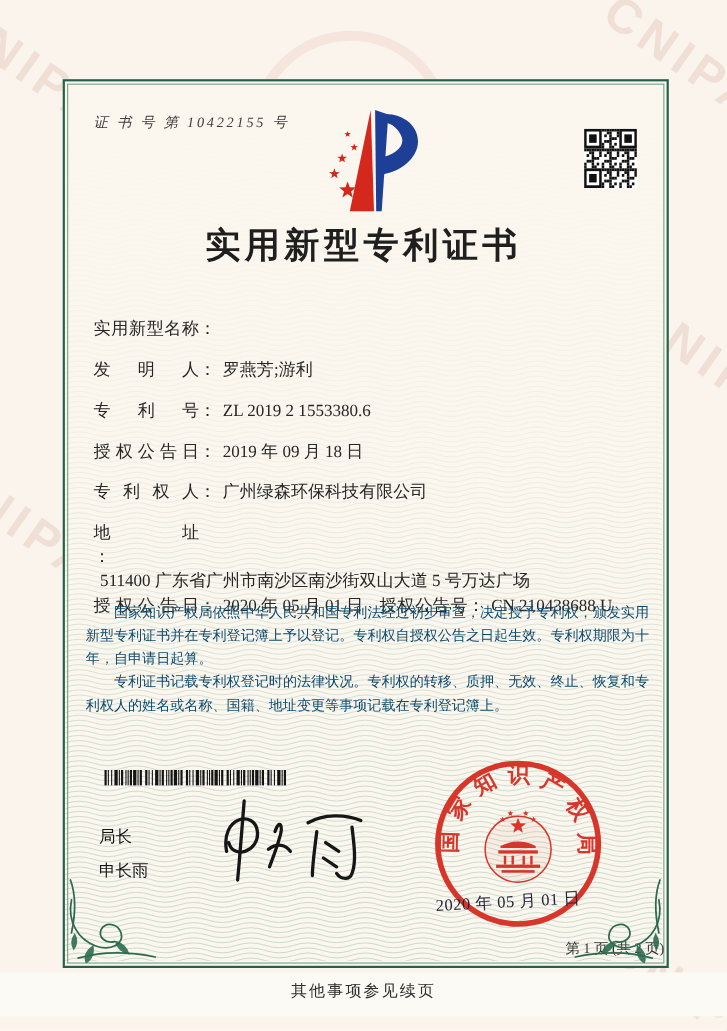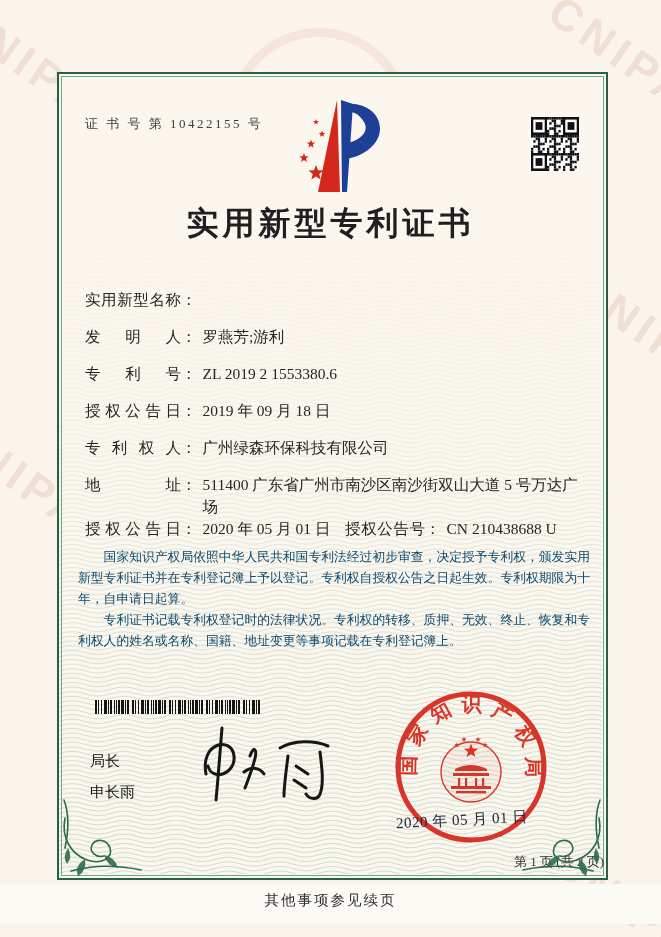--- a/index.html
+++ b/index.html
@@ -27,31 +27,31 @@
   .frame-inner{ position:absolute; inset:2px; border:1px solid #74a288; }
   #waves{ position:absolute; left:0; top:0; opacity:.6;
     -webkit-mask-image:linear-gradient(to bottom, rgba(0,0,0,0) 0%, rgba(0,0,0,.05) 20%, rgba(0,0,0,.25) 42%, rgba(0,0,0,.65) 62%, rgba(0,0,0,.9) 78%, #000 100%);
     mask-image:linear-gradient(to bottom, rgba(0,0,0,0) 0%, rgba(0,0,0,.05) 20%, rgba(0,0,0,.25) 42%, rgba(0,0,0,.65) 62%, rgba(0,0,0,.9) 78%, #000 100%);
   }
   #waves path{ fill:none; stroke:#a9c7b4; stroke-width:.9; }
   .flourish{ position:absolute; z-index:4; }
   .flourish path{ fill:none; stroke:#2e6b4e; stroke-width:1.6; stroke-linecap:round; }
   .flourish .leaf{ fill:#2e6b4e; stroke:none; opacity:.9; }
   
-  .cert-no{ position:absolute; left:85px; top:115px; z-index:3;
-    font-size:13px; letter-spacing:2.5px; color:#3d3d3d; }
+  .cert-no{ position:absolute; left:85px; top:102px; z-index:3;
+    font-size:13px; letter-spacing:2.5px; color:#3d3d3d;font-style:italic; }
   .logo{ position:absolute; left:282px; top:96px; z-index:3; }
   .qr{ position:absolute; left:531px; top:117px; width:48px; height:54px; z-index:3; }
   .title{ position:absolute; left:57px; top:202px; width:547px; z-index:3;
     text-align:center; font-size:32px; font-weight:700; letter-spacing:4px; color:#1f1f1f; }
   
   .fields{ position:absolute; left:85px; top:289px; width:505px; z-index:3;
     font-size:15.5px; line-height:22px; color:#262626; }
   .field-row{ display:flex; margin-bottom:15px; position:relative; }
-  .field-row.addr{ margin-bottom:0; }
+  .field-row.addr{ margin-bottom:0;flex-direction:column; }
   .f-label{ flex:none; width:96px; text-align:justify; text-align-last:justify; }
   .f-colon{ flex:none; }
   .f-value{ margin-left:6px; }
   .pair2{ position:absolute; left:260px; top:0; display:flex; }
   
   .body-text{ position:absolute; left:78px; top:547px; width:512px; z-index:3;
     font-size:12.8px; line-height:21px; text-align:justify; color:#0c4a6e; }
   .body-text p{ margin:0; text-indent:2em; }
   
   .barcode{ position:absolute; left:95px; top:700px; width:172px; height:14px;

